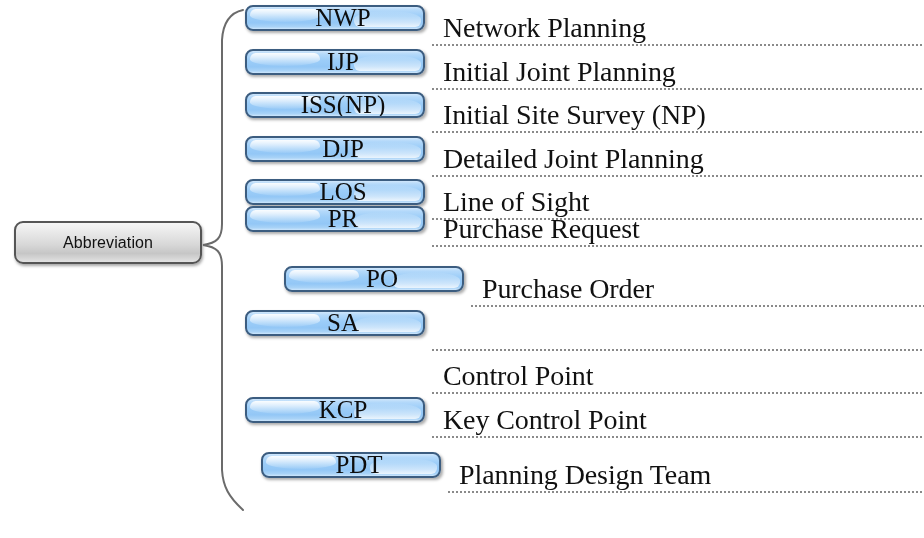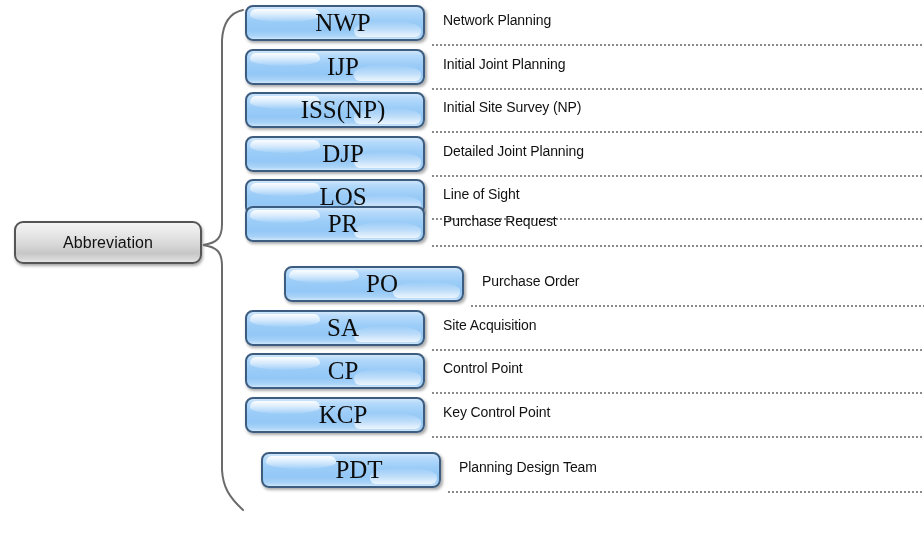--- a/index.html
+++ b/index.html
@@ -63,21 +63,21 @@
     left: 0;
     width: 924px;
     height: 44px;
   }
 
   .abbr-box {
     position: absolute;
     left: 245px;
     top: 0px;
     width: 180px;
-    height: 36px;
+    height: 26px;
     box-sizing: border-box;
     border: 2px solid #3c5d80;
     border-radius: 8px;
     background:
       linear-gradient(to bottom,
         #cfe6fb 0%,
         #b4d9fa 14%,
         #9ccdf8 42%,
         #93c7f6 72%,
         #a9d3f7 90%,
@@ -119,22 +119,22 @@
     font-size: 25px;
     color: #0d0d0d;
     white-space: nowrap;
     transform: translateX(8px);
   }
 
   .desc {
     position: absolute;
     left: 443px;
     top: 7px;
-    font-family: Liberation Sans, sans-serif;
-    font-size: 14px;
+    font-family: Liberation Serif, serif;
+    font-size: 28px;
     color: #111111;
     white-space: nowrap;
     letter-spacing: -0.1px;
   }
 
   .dotline {
     position: absolute;
     left: 432px;
     top: 39px;
     width: 490px;
@@ -208,27 +208,23 @@
         <div class="abbr-box">
           <span class="abbr-text">PO</span>
         </div>
         <div class="desc">Purchase Order</div>
         <div class="dotline"></div>
       </div>
       <div class="row" style="top: 309.5px;">
         <div class="abbr-box">
           <span class="abbr-text">SA</span>
         </div>
-        <div class="desc">Site Acquisition</div>
         <div class="dotline"></div>
       </div>
       <div class="row" style="top: 353px;">
-        <div class="abbr-box">
-          <span class="abbr-text">CP</span>
-        </div>
         <div class="desc">Control Point</div>
         <div class="dotline"></div>
       </div>
       <div class="row" style="top: 396.5px;">
         <div class="abbr-box">
           <span class="abbr-text">KCP</span>
         </div>
         <div class="desc">Key Control Point</div>
         <div class="dotline"></div>
       </div>

